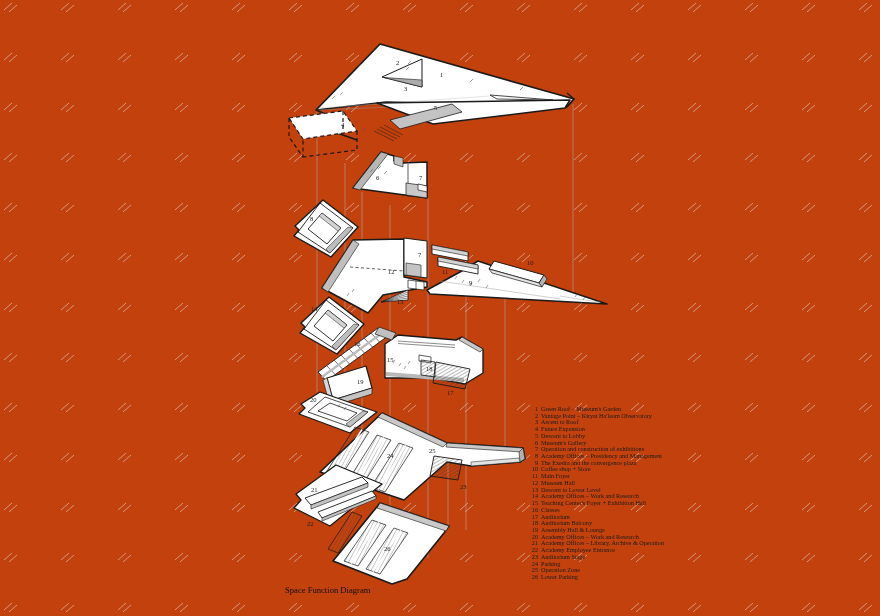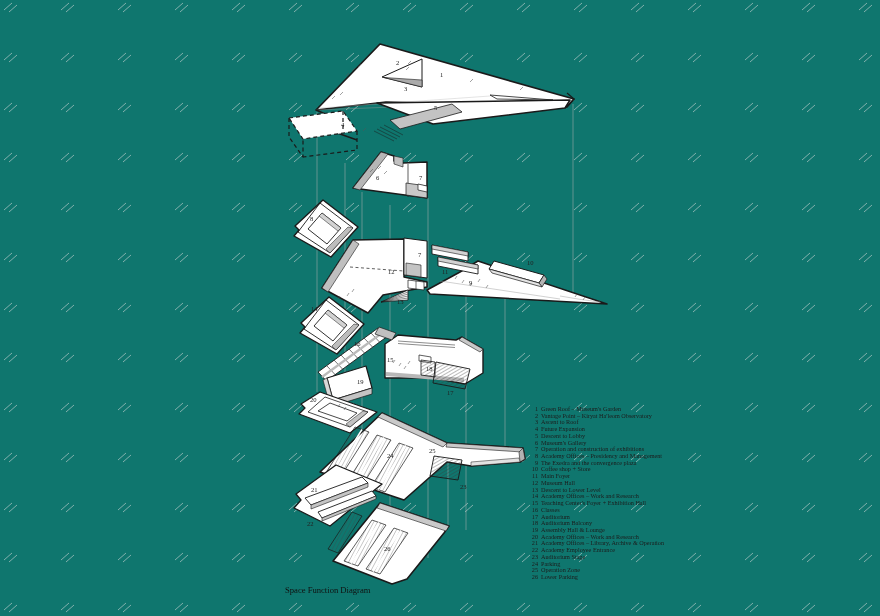--- a/index.html
+++ b/index.html
@@ -1,16 +1,16 @@
 <!DOCTYPE html>
 <html><head>
 <meta charset="utf-8">
 <style>
   html,body{margin:0;padding:0;background:#ffffff;}
-  #stage{position:relative;width:880px;height:616px;background:#0f766e;overflow:hidden;
+  #stage{position:relative;width:880px;height:616px;background:#c2410c;overflow:hidden;
          font-family:"Liberation Serif","DejaVu Serif",serif;}
   #drawing{position:absolute;left:0;top:0;}
   #legend{position:absolute;left:500px;top:406px;width:300px;}
   .legend-row{display:flex;align-items:baseline;line-height:6.72px;}
   .legend-num{width:38px;text-align:right;font-size:6.2px;color:#1c1c1c;flex:0 0 38px;}
   .legend-label{margin-left:3px;font-size:6.2px;color:#1c1c1c;white-space:nowrap;}
   #caption{position:absolute;left:285px;top:585px;font-size:8.6px;color:#111;}
   svg text.numlab{font-family:"Liberation Serif","DejaVu Serif",serif;font-size:6.6px;fill:#222;}
 </style>
 </head>

